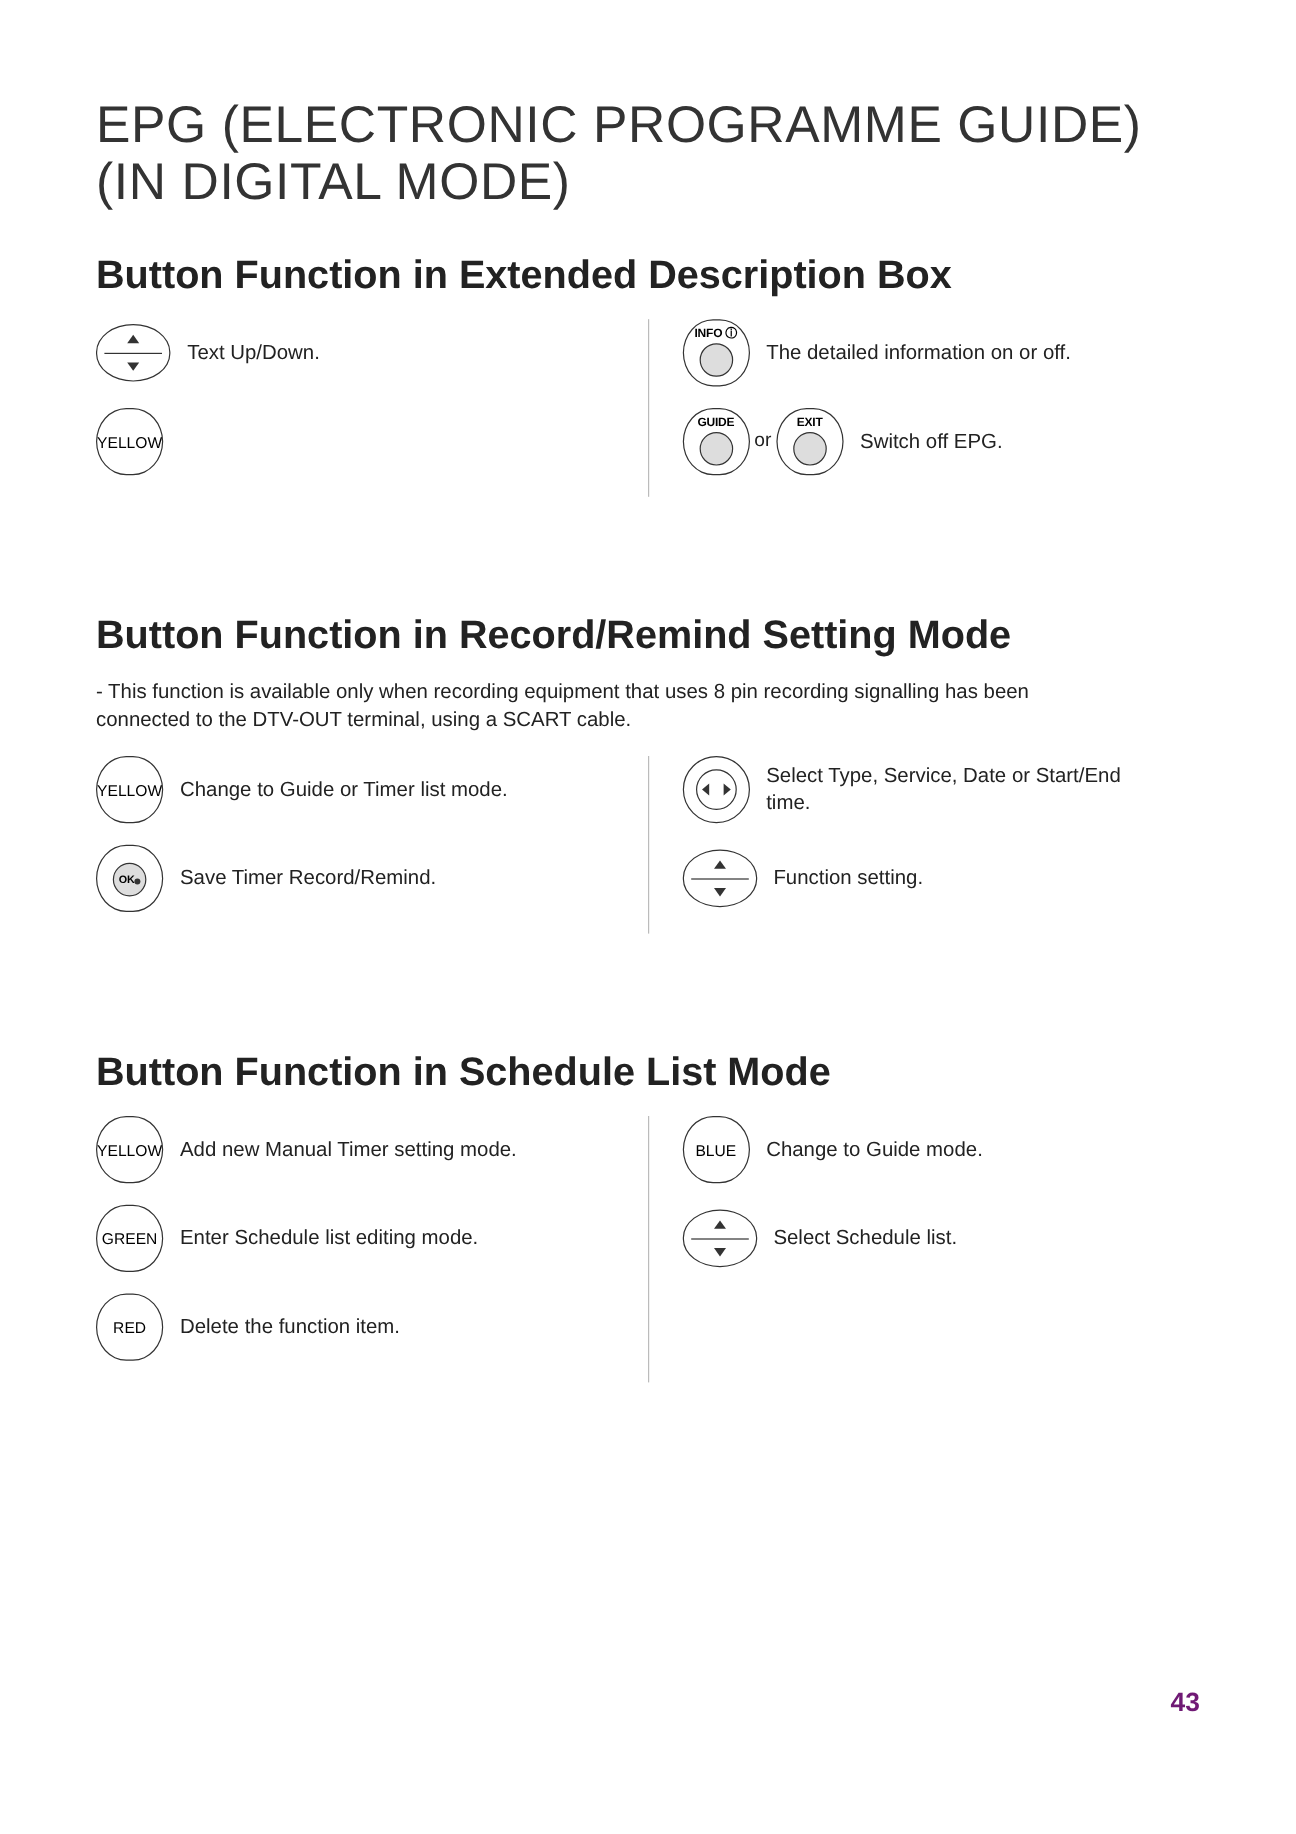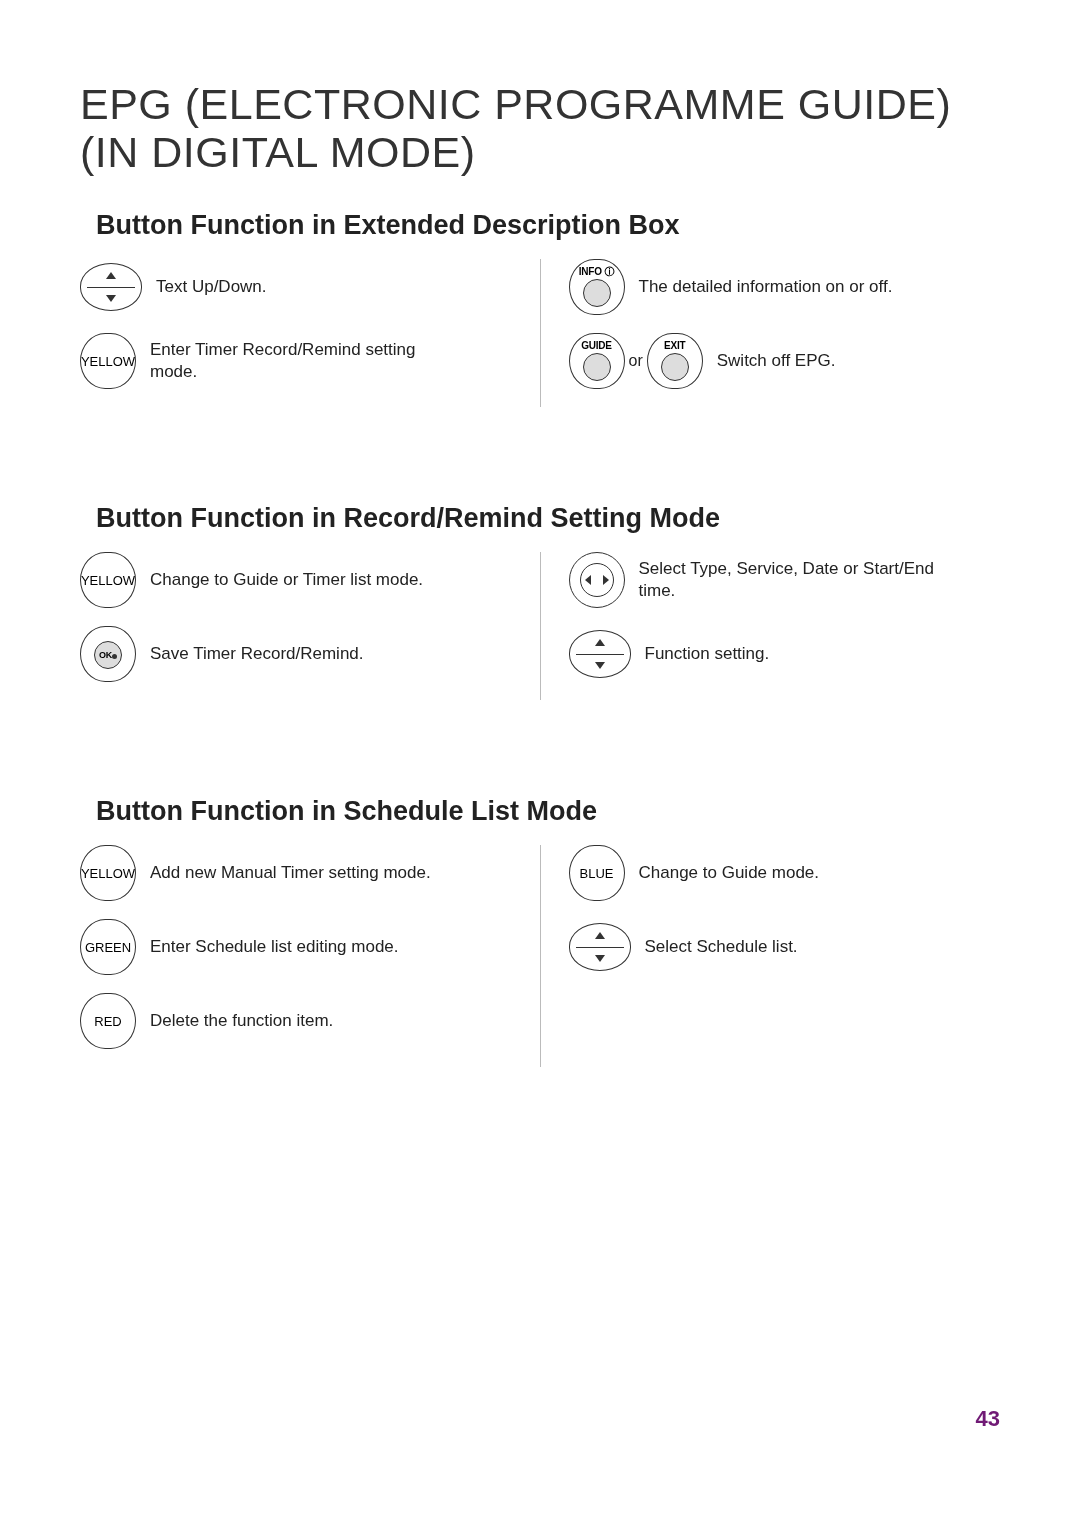--- a/index.html
+++ b/index.html
@@ -18,23 +18,23 @@
   }
   h1.title {
     font-size: 43px;
     font-weight: 400;
     letter-spacing: 0.5px;
     margin: 0 0 34px 0;
     line-height: 1.12;
     color: #333;
   }
   h2.section {
-    font-size: 27px;
+    font-size: 33px;
     font-weight: 700;
-    margin: 0 0 18px 16px;
+    margin: 0 0 18px 0;
     color: #222;
   }
   .block {
     margin-bottom: 96px;
   }
   .note {
     font-size: 17px;
     margin: 2px 0 18px 0;
     line-height: 1.35;
     max-width: 840px;
@@ -208,21 +208,20 @@
           </div>
           <div class="desc">Text Up/Down.</div>
         </div>
 
         <div class="row">
           <div class="icons">
             <div class="btn label-only">
               <span class="lbl-big">YELLOW</span>
             </div>
           </div>
-          <div class="desc">Enter Timer Record/Remind setting mode.</div>
         </div>
 
       </div>
       <div class="col right">
 
         <div class="row">
           <div class="icons">
             <div class="btn">
               <span class="lbl">INFO ⓘ</span>
               <div class="inner-circle"></div>
@@ -245,20 +244,21 @@
           </div>
           <div class="desc">Switch off EPG.</div>
         </div>
 
       </div>
     </div>
   </div>
 
   <div class="block">
     <h2 class="section">Button Function in Record/Remind Setting Mode</h2>
+    <p class="note">-  This function is available only when recording equipment that uses 8 pin recording signalling has been connected to the DTV-OUT terminal, using a SCART cable.</p>
     <div class="cols">
       <div class="col left">
 
         <div class="row">
           <div class="icons">
             <div class="btn label-only">
               <span class="lbl-big">YELLOW</span>
             </div>
           </div>
           <div class="desc">Change to Guide or Timer list mode.</div>

